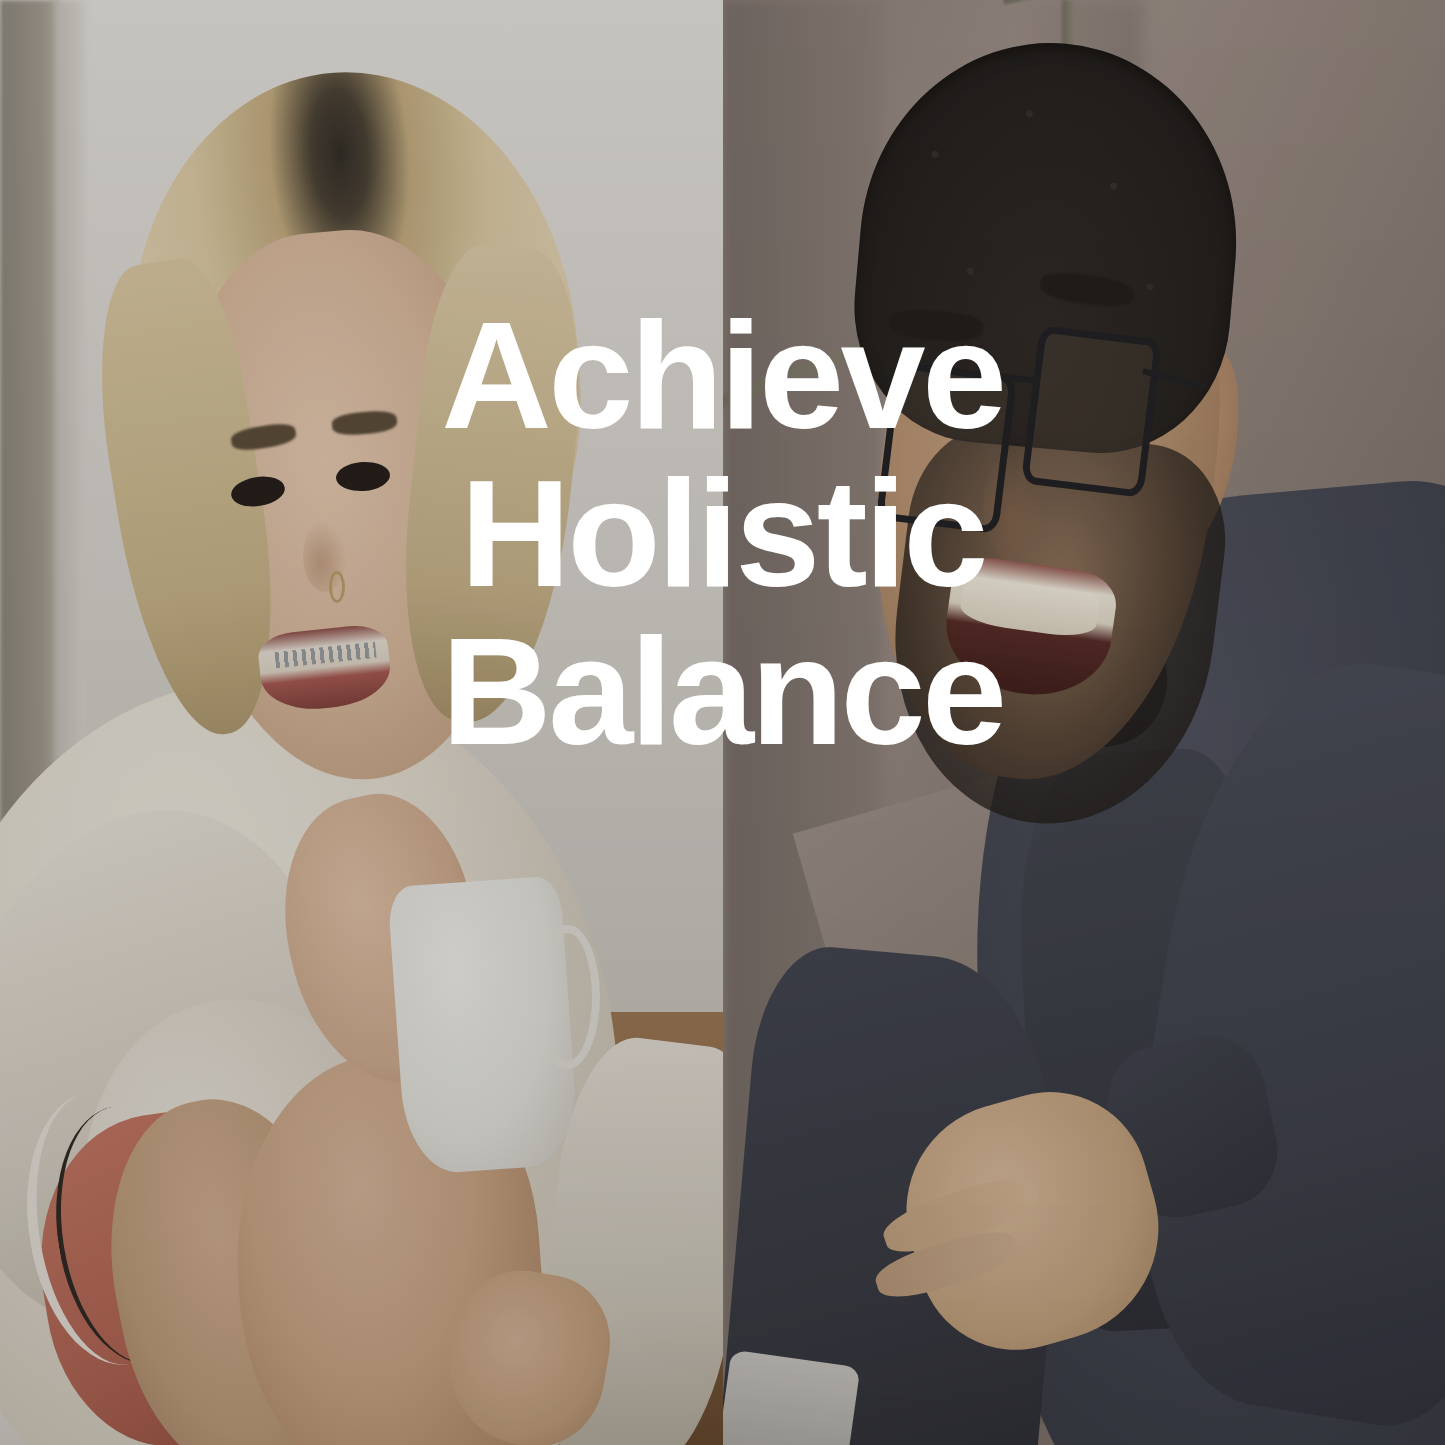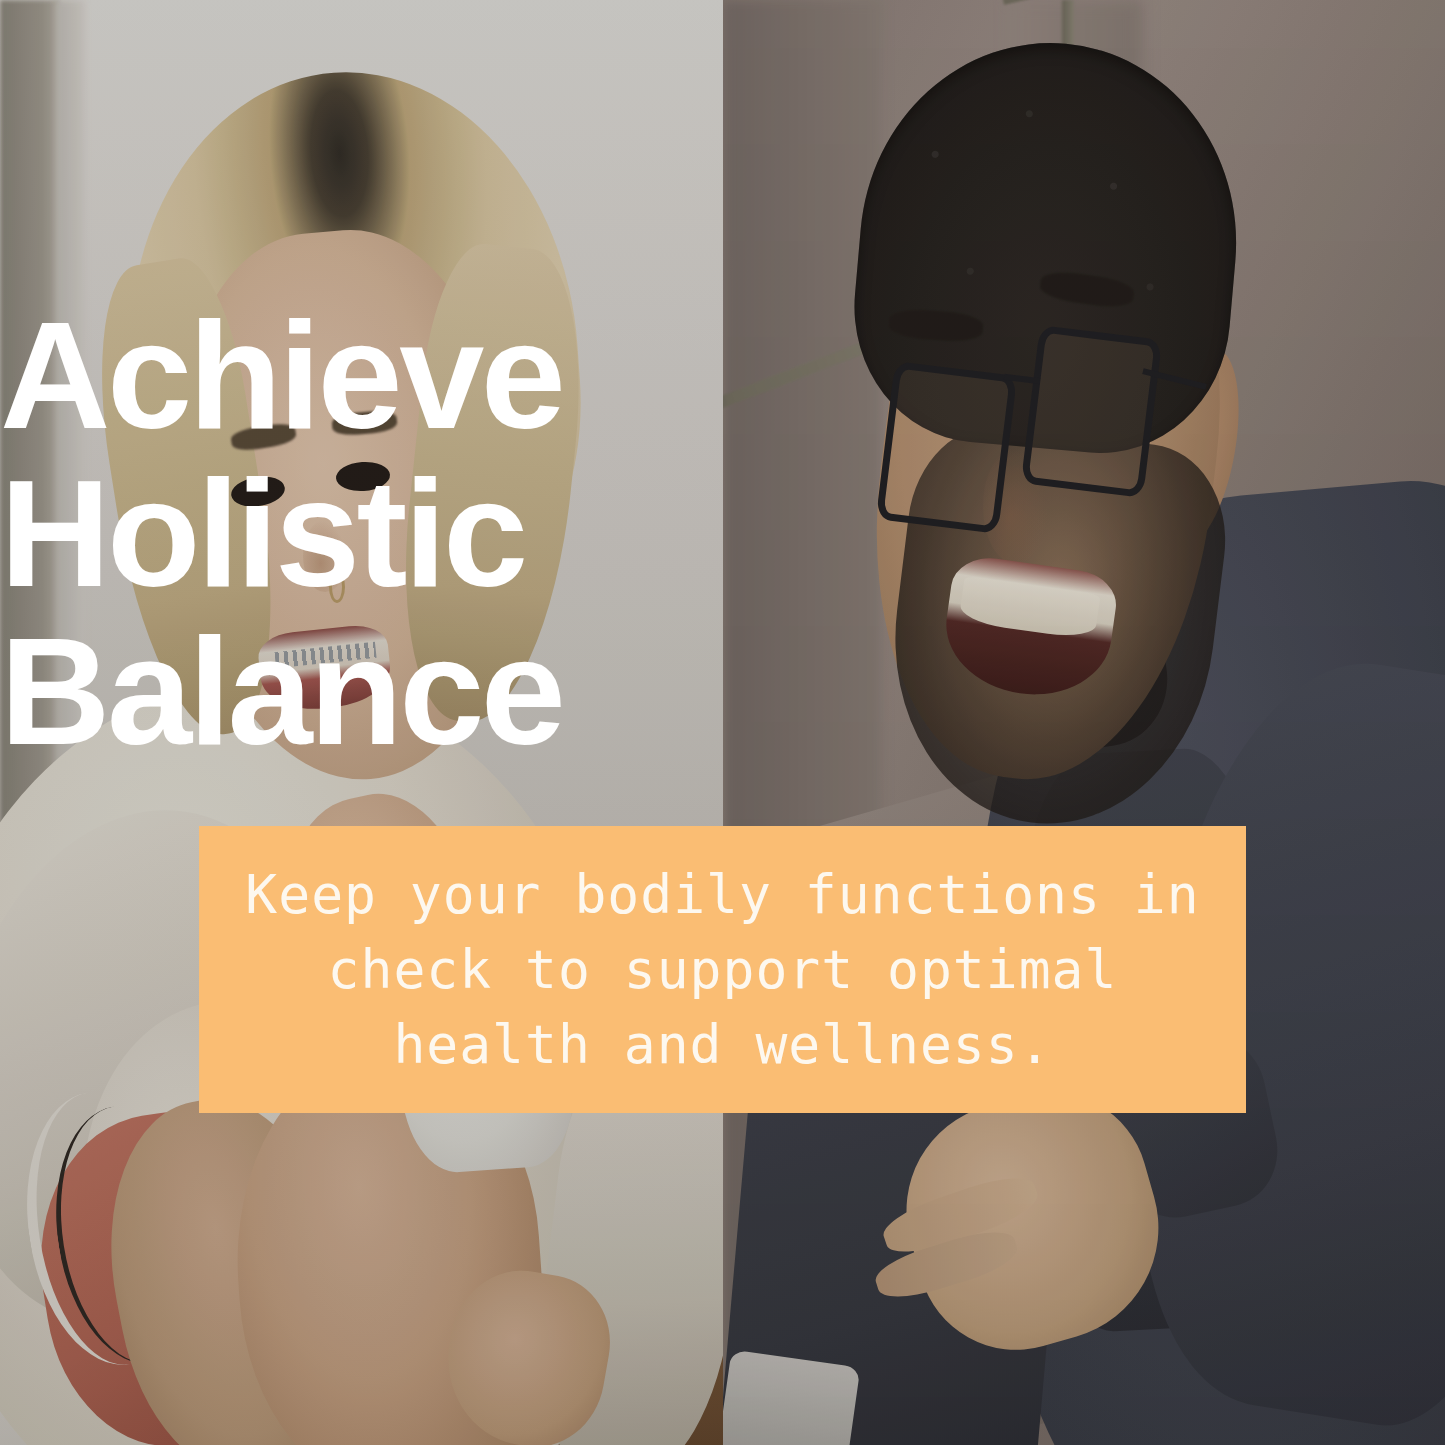--- a/index.html
+++ b/index.html
@@ -377,21 +377,21 @@
     pointer-events:none;
   }
   .ph-left::before{
     content:""; position:absolute; inset:0; z-index:3;
     background:rgba(0,0,0,.04); pointer-events:none;
   }
 
   
   .headline{
     position:absolute; left:0; right:0; top:296px;
-    text-align:left;
+    text-align:center;
     color:#ffffff;
     font-weight:700;
     font-size:153px;
     line-height:158px;
     letter-spacing:-3.5px;
     z-index:10;
     white-space:pre-line;
   }
 
   
@@ -498,19 +498,14 @@
         <div class="glasses-bridge"></div>
         <div class="glasses-arm"></div>
       </div>
     </div>
   </div>
 
   <h1 class="headline">Achieve
 Holistic
 Balance</h1>
 
-  <div class="subtitle-panel">
-    <p class="subtitle-text">Keep your bodily functions in
-check to support optimal
-health and wellness.</p>
-  </div>
 
 </div>
 
 </body></html>

